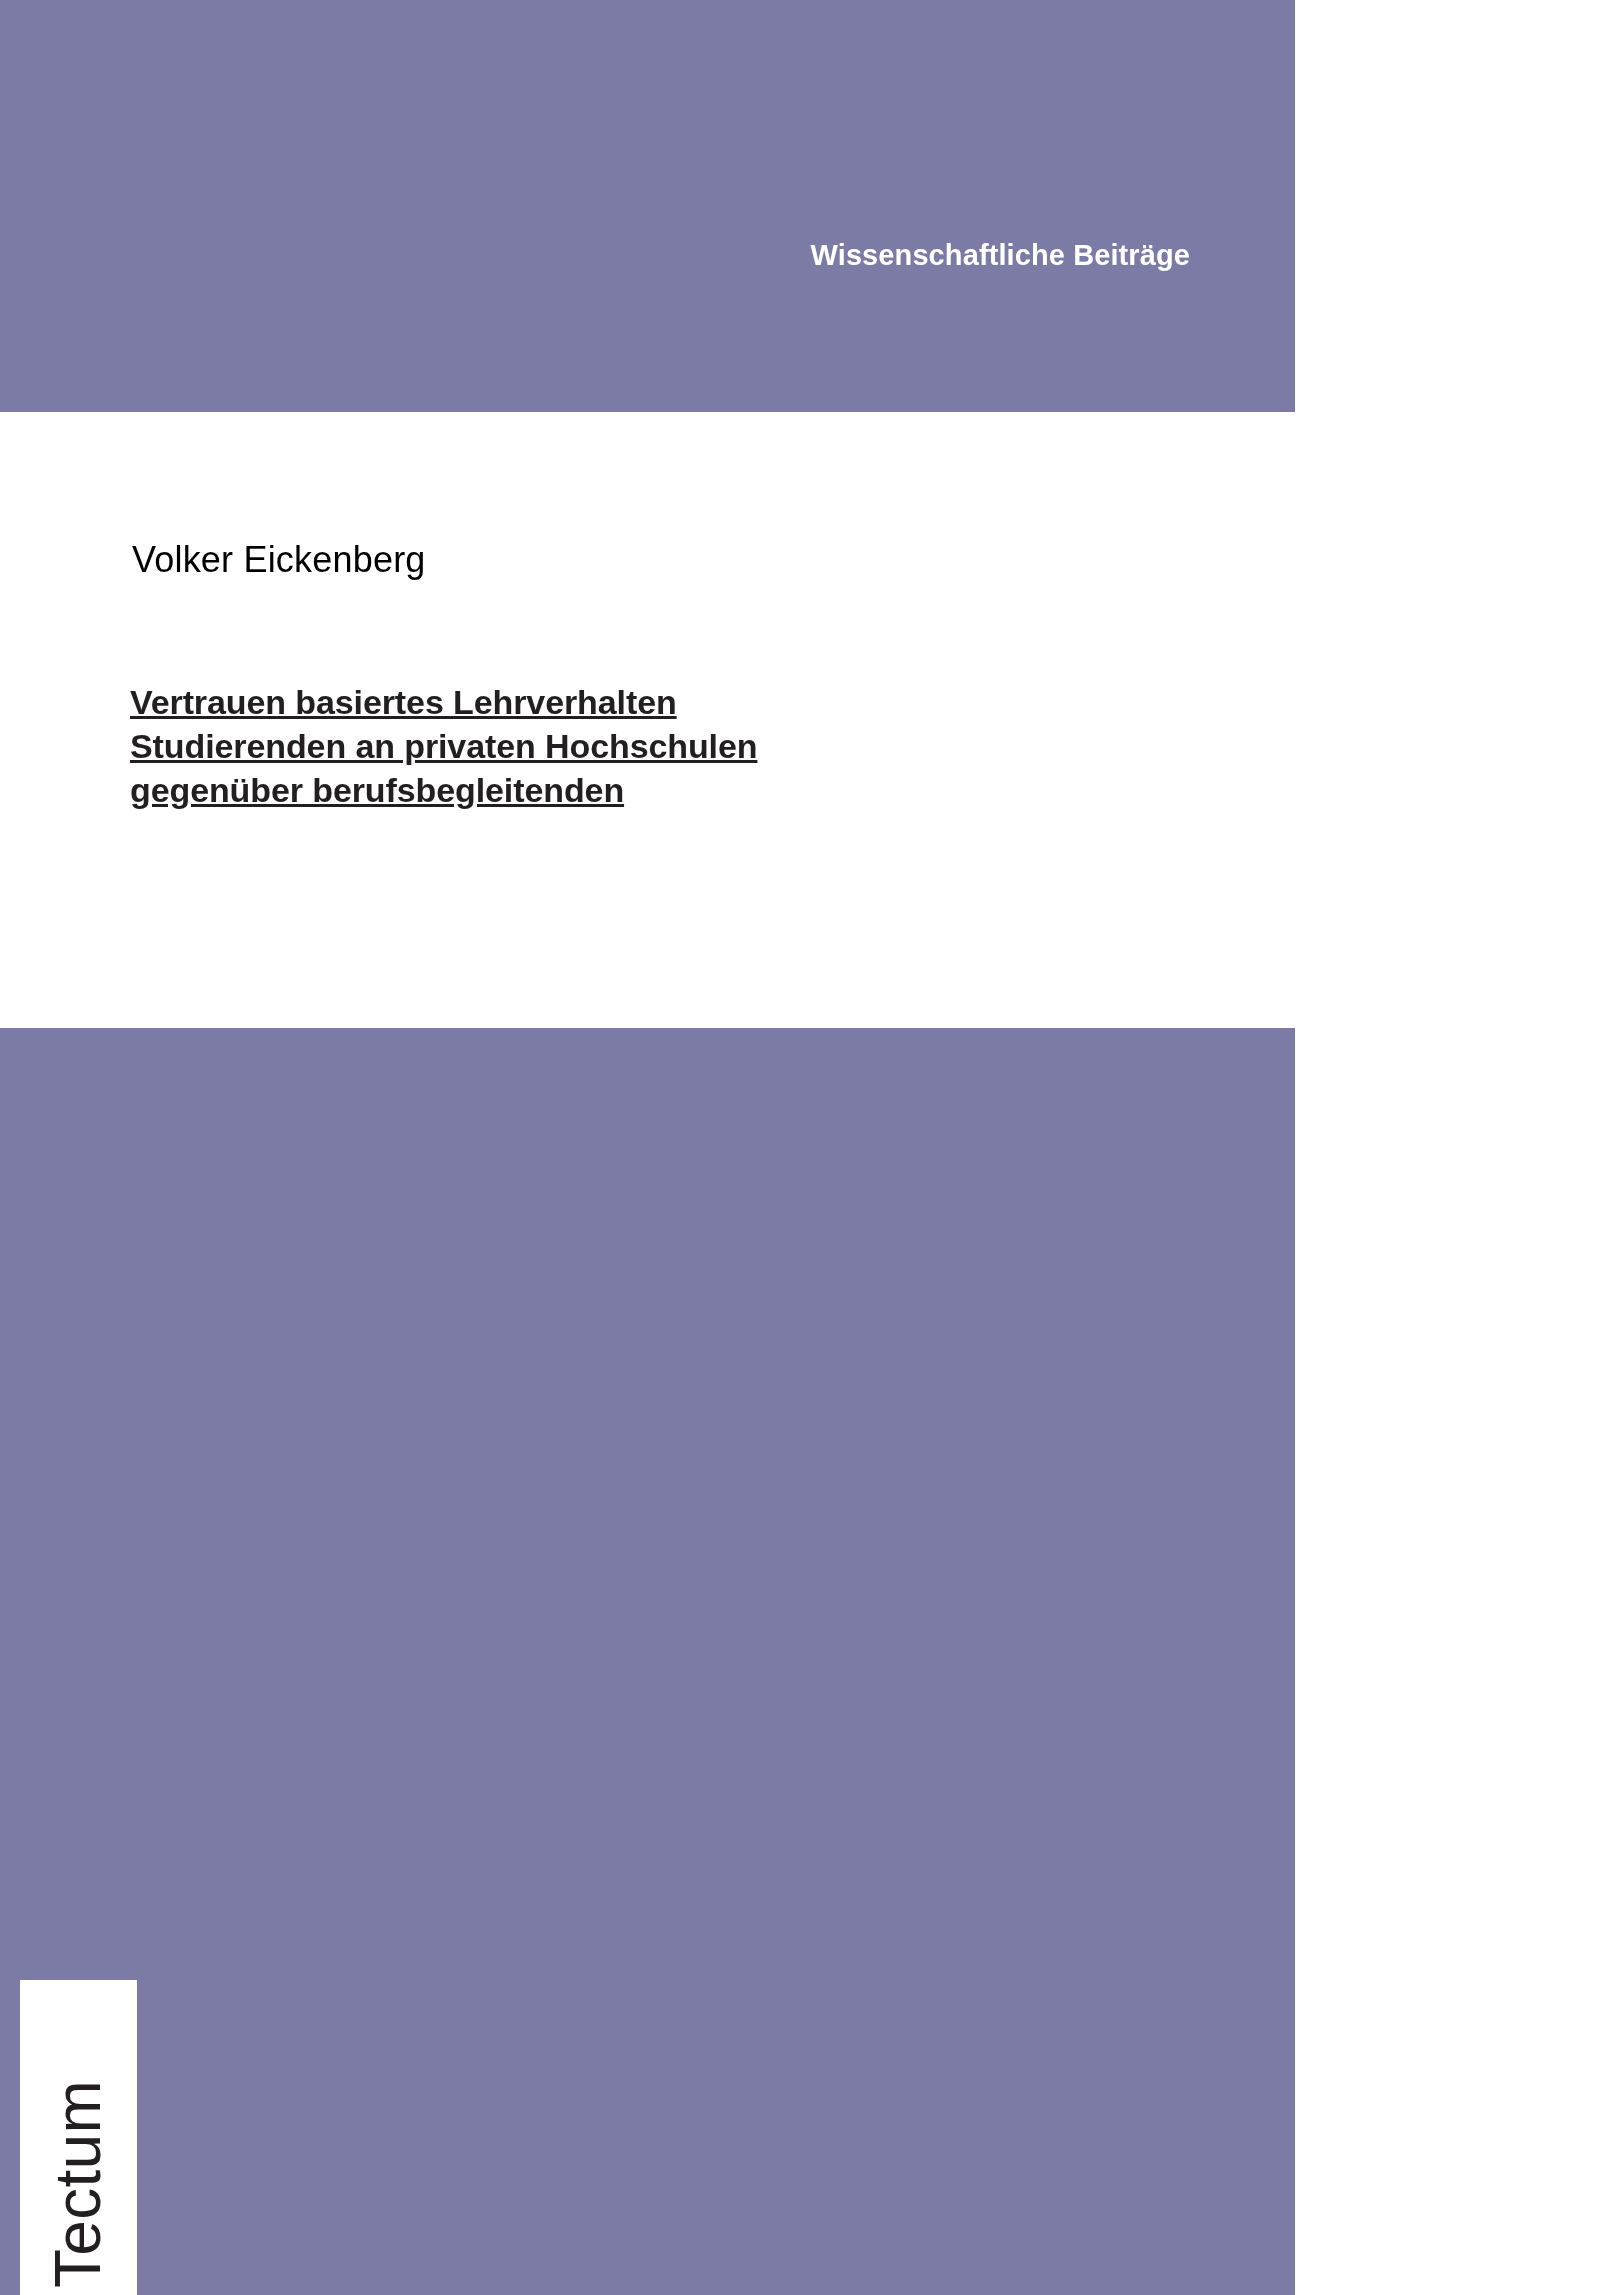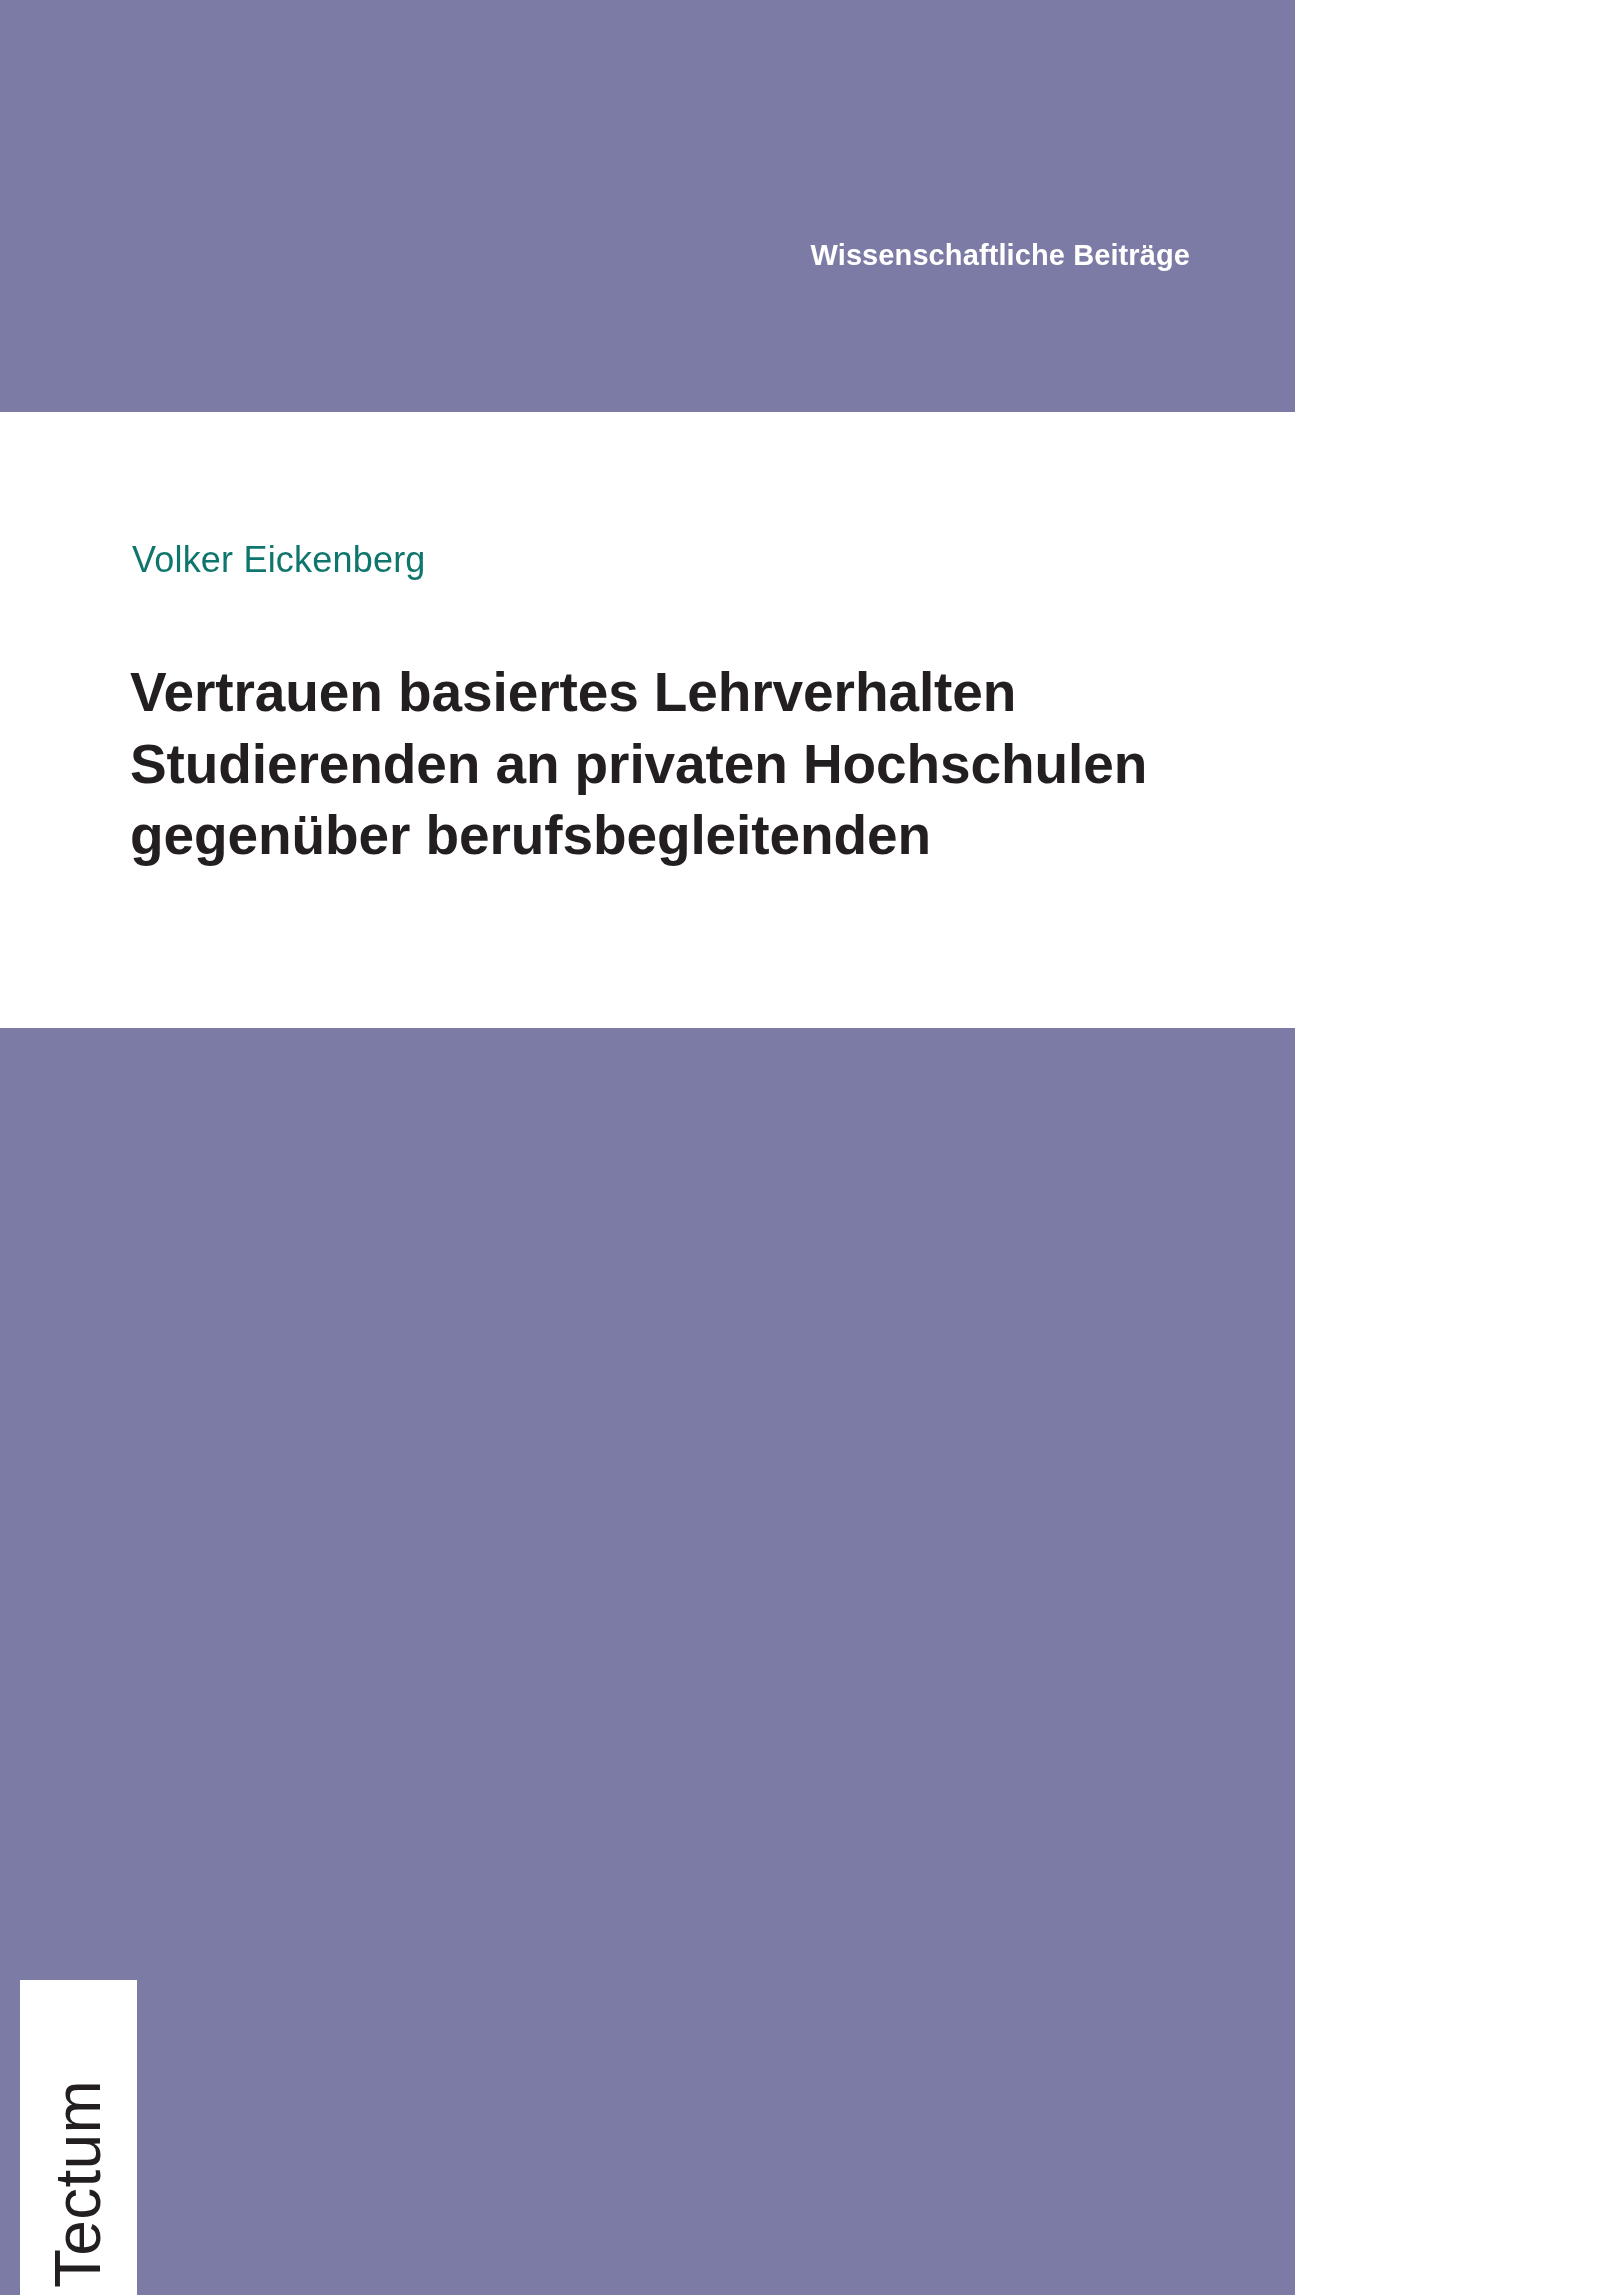--- a/index.html
+++ b/index.html
@@ -77,34 +77,35 @@
   }
   .series div {
     display: block;
   }
   
   .author {
     position: absolute;
     left: 132px;
     top: 539px;
     font-size: 36px;
-    color: #0f766e;
+    color: #000000;
     letter-spacing: 0.2px;
   }
   
   .title {
     position: absolute;
     left: 130px;
-    top: 657px;
+    top: 680px;
     width: 1320px;
-    font-size: 55px;
+    font-size: 34px;
     font-weight: bold;
     color: #231f20;
     line-height: 1.3;
     letter-spacing: -0.1px;
+    text-decoration: underline;
   }
   .title div { display: block; }
 
   
   .publisher-box {
     position: absolute;
     left: 20px;
     top: 1980px;
     width: 117px;
     height: 316px;

